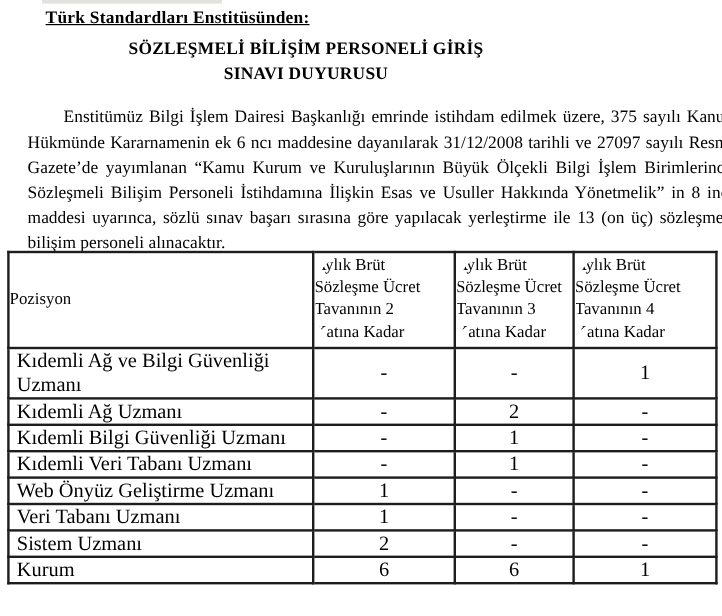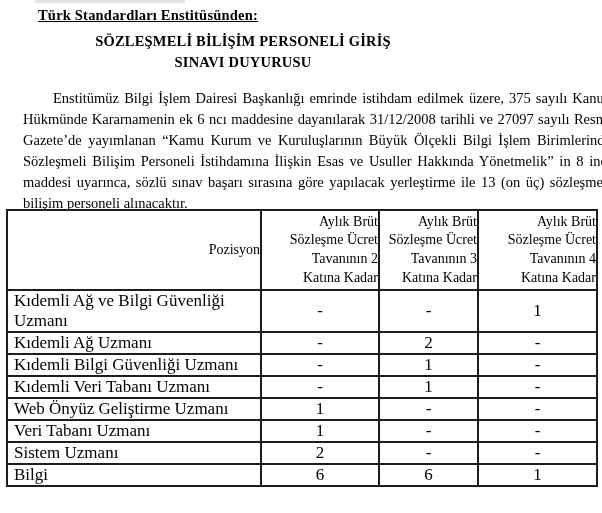--- a/index.html
+++ b/index.html
@@ -23,21 +23,21 @@
     position: absolute;
     left: 38px; top: 7px;
     font-size: 14.5px;
     font-weight: 700;
     text-decoration: underline;
     letter-spacing: .2px;
     white-space: nowrap;
   }
   .doc-title {
     position: absolute;
-    left: 0; width: 486px;
+    left: 12px; width: 486px;
     text-align: center;
     font-size: 14.5px;
     font-weight: 700;
     letter-spacing: .2px;
   }
   .doc-title.t1 { top: 33px; }
   .doc-title.t2 { top: 54px; }
   .body-paragraph {
     position: absolute;
     left: 7px; top: 72px;
@@ -58,24 +58,25 @@
   table.positions th,
   table.positions td {
     border: 2px solid #1d1d1d;
     font-weight: 400;
     overflow: hidden;
   }
   table.positions thead th {
     height: 78px;
     font-size: 14px;
     line-height: 18.6px;
-    text-align: right;
+    text-align: left;
     vertical-align: middle;
     white-space: pre-line;
     padding: 0;
+    border-radius: 31px;
   }
   table.positions tbody td {
     height: 20px;
     line-height: 20px;
     font-size: 17px;
     padding: 0;
     vertical-align: middle;
   }
   td.pos { padding-left: 6px !important; text-align: left; }
   td.num { text-align: center; }
@@ -153,20 +154,20 @@
         <td class="num">-</td>
         <td class="num">-</td>
       </tr>
       <tr>
         <td class="pos">Sistem Uzmanı</td>
         <td class="num">2</td>
         <td class="num">-</td>
         <td class="num">-</td>
       </tr>
       <tr>
-        <td class="pos">Bilgi</td>
+        <td class="pos">Kurum</td>
         <td class="num">6</td>
         <td class="num">6</td>
         <td class="num">1</td>
       </tr>
     </tbody>
   </table>
 </div>
 
 </body></html>

